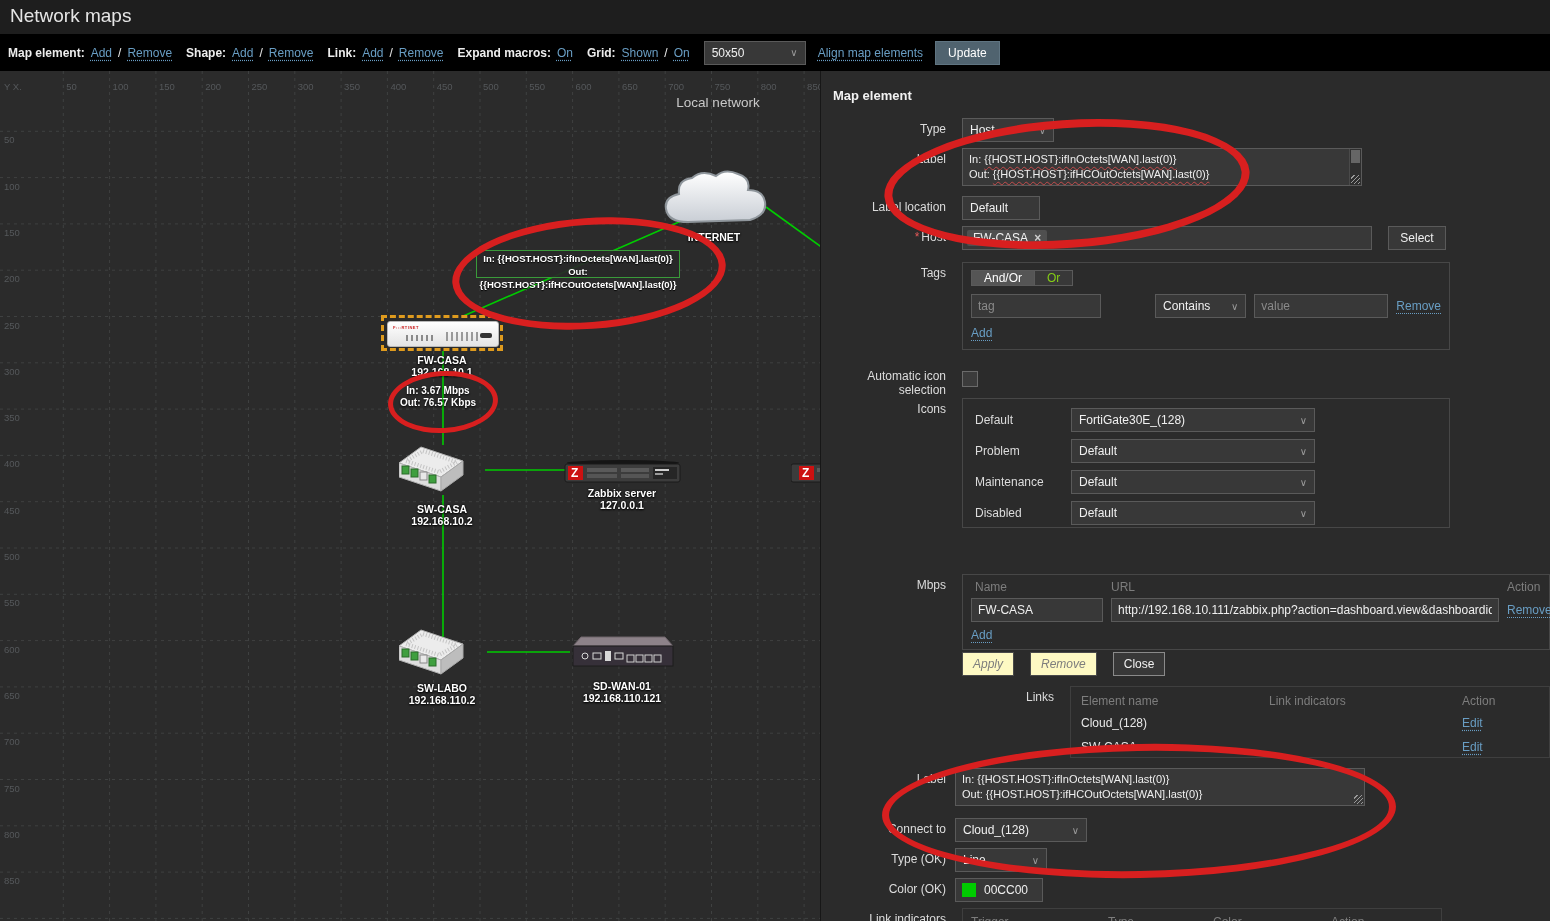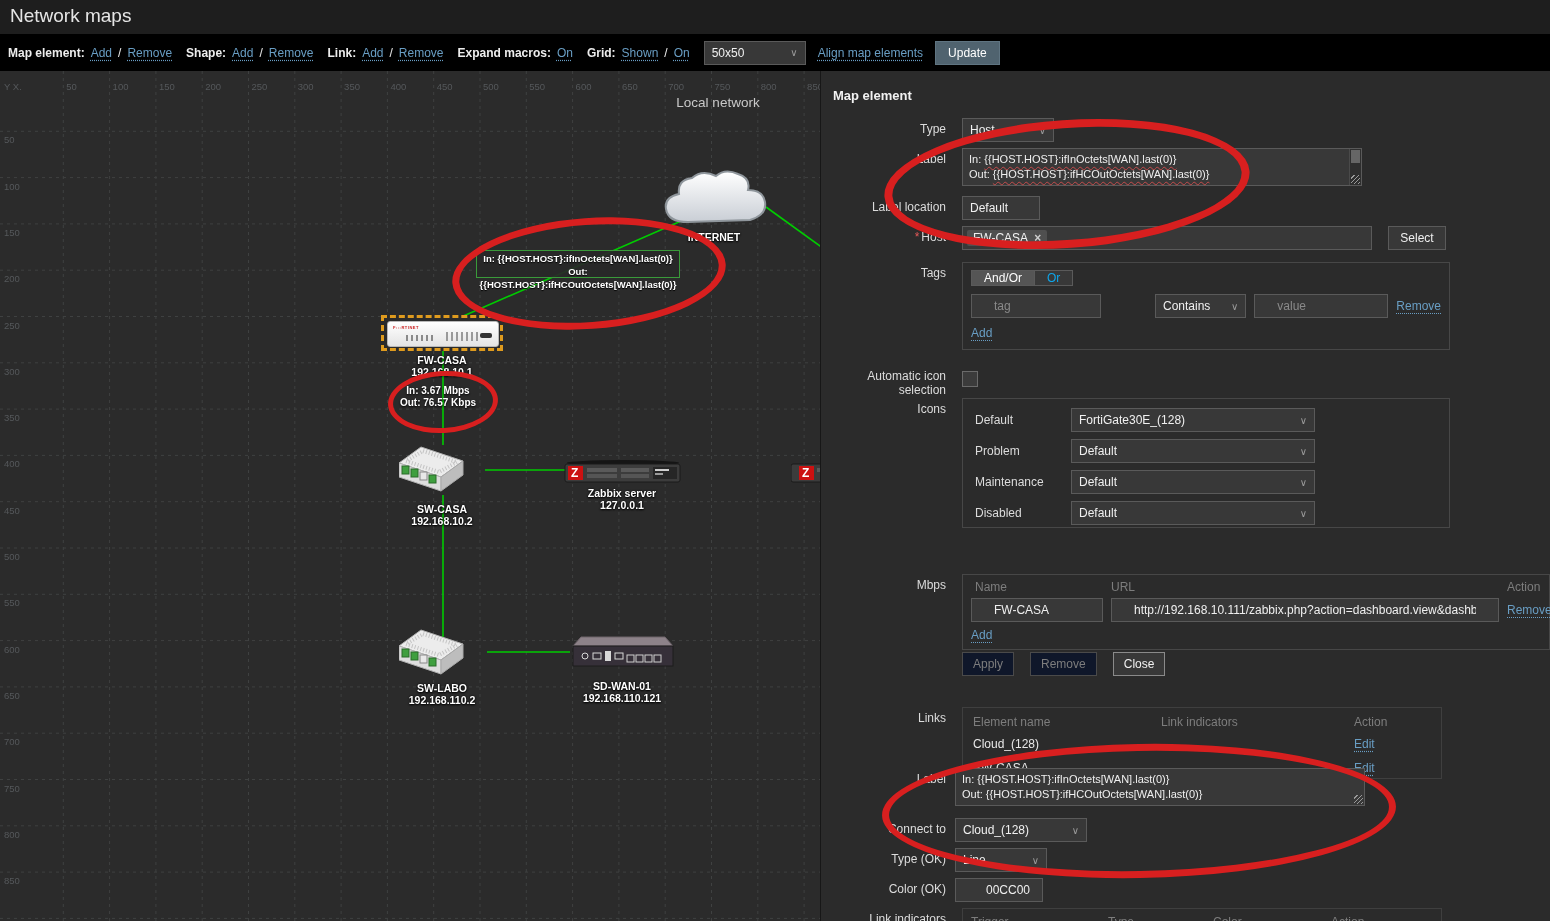--- a/index.html
+++ b/index.html
@@ -47,41 +47,41 @@
   
   .redellipse{position:absolute;border-radius:50%;pointer-events:none;z-index:60;}
   
   #panel{position:absolute;left:820px;top:71px;width:730px;height:850px;background:#2b2b2b;
     border-left:1px solid #171717;box-sizing:border-box;font-size:12px;color:#e8e8e8;}
   #panel-title{position:absolute;left:12px;top:17px;font-size:13px;font-weight:bold;color:#f2f2f2;}
   .prow{position:absolute;left:0;right:0;display:flex;gap:16px;align-items:flex-start;}
   .flabel{width:125px;min-width:125px;text-align:right;color:#dcdcdc;padding-top:4px;}
   .req{color:#e45959;margin-right:2px;}
   .inp{background:#383838;border:1px solid #5a5a5a;color:#efefef;font-family:"Liberation Sans",sans-serif;
-    font-size:12px;height:24px;padding:0 22px;box-sizing:border-box;}
+    font-size:12px;height:24px;padding:0 6px;box-sizing:border-box;}
   .inp::placeholder{color:#8a8a8a;}
   .fbox{border:1px solid #474747;box-sizing:border-box;position:relative;}
   .ghead{color:#7d7d7d;}
   .textarea{background:#383838;border:1px solid #5a5a5a;color:#efefef;font-size:11px;line-height:15px;
     padding:3px 16px 3px 6px;box-sizing:border-box;position:relative;}
   .wavy{text-decoration:underline;text-decoration-style:wavy;text-decoration-color:#c34b4b;
     text-decoration-thickness:1px;text-underline-offset:3px;}
   .sbar{position:absolute;right:0;top:0;bottom:0;width:11px;background:#2f2f2f;border-left:1px solid #4a4a4a;}
   .sthumb{position:absolute;right:1px;top:1px;width:9px;height:13px;background:#666;}
   .grip{position:absolute;right:1px;bottom:1px;width:9px;height:9px;
     background:repeating-linear-gradient(135deg,transparent 0 2px,#9a9a9a 2px 3px);cursor:nwse-resize;}
   .chip{background:#4f4f4f;color:#f2f2f2;border-radius:2px;display:inline-flex;align-items:center;
     gap:6px;padding:1px 6px;font-size:12px;margin:2px;}
   .chip .x{color:#cfcfcf;font-weight:bold;cursor:pointer;}
   .btn{background:#383838;border:1px solid #5a5a5a;color:#f0f0f0;height:24px;padding:0 10px;font-size:12px;cursor:pointer;}
-  .btn.dim{color:#7d7d7d;border-color:#4a4a4a;background:#0f172a;}
+  .btn.dim{color:#7d7d7d;border-color:#4a4a4a;background:#fef9c3;font-style:italic;}
   .btn.close{border-color:#8a8a8a;}
   .segbtn{height:24px;padding:0 12px;font-size:12px;border:1px solid #5a5a5a;cursor:pointer;}
   .seg-on{background:#555;color:#fff;border-right:none;}
-  .seg-off{background:#383838;color:#0ea5e9;}
+  .seg-off{background:#383838;color:#84cc16;}
   .checkbox{width:14px;height:14px;background:#3b3b3b;border:1px solid#6a6a6a;margin-top:3px;cursor:pointer;}
   .icrow{display:flex;align-items:center;margin-bottom:7px;}
   .icname{width:96px;color:#dcdcdc;}
   .swatch{width:14px;height:14px;display:inline-block;}
 </style>
 </head>
 <body>
 
 <div id="titlebar">
   <div class="t">Network maps</div>
@@ -434,21 +434,21 @@
     </div>
   </div>
 
   <div class="prow" style="top:581px;">
     <div class="flabel"></div>
     <button class="btn dim">Apply</button>
     <button class="btn dim">Remove</button>
     <button class="btn close">Close</button>
   </div>
 
-  <div class="prow" style="top:636px;">
+  <div class="prow" style="top:615px;justify-content:flex-end;">
     <div class="flabel">Links</div>
     <div class="fbox" style="width:480px;height:72px;padding:4px 10px;border-color:#3f3f3f;">
       <div style="display:grid;grid-template-columns:188px 193px auto;height:20px;align-items:center;">
         <span class="ghead">Element name</span>
         <span class="ghead">Link indicators</span>
         <span class="ghead">Action</span>
       </div>
       <div style="display:grid;grid-template-columns:188px 193px auto;height:24px;align-items:center;">
         <span>Cloud_(128)</span>
           <span></span>

